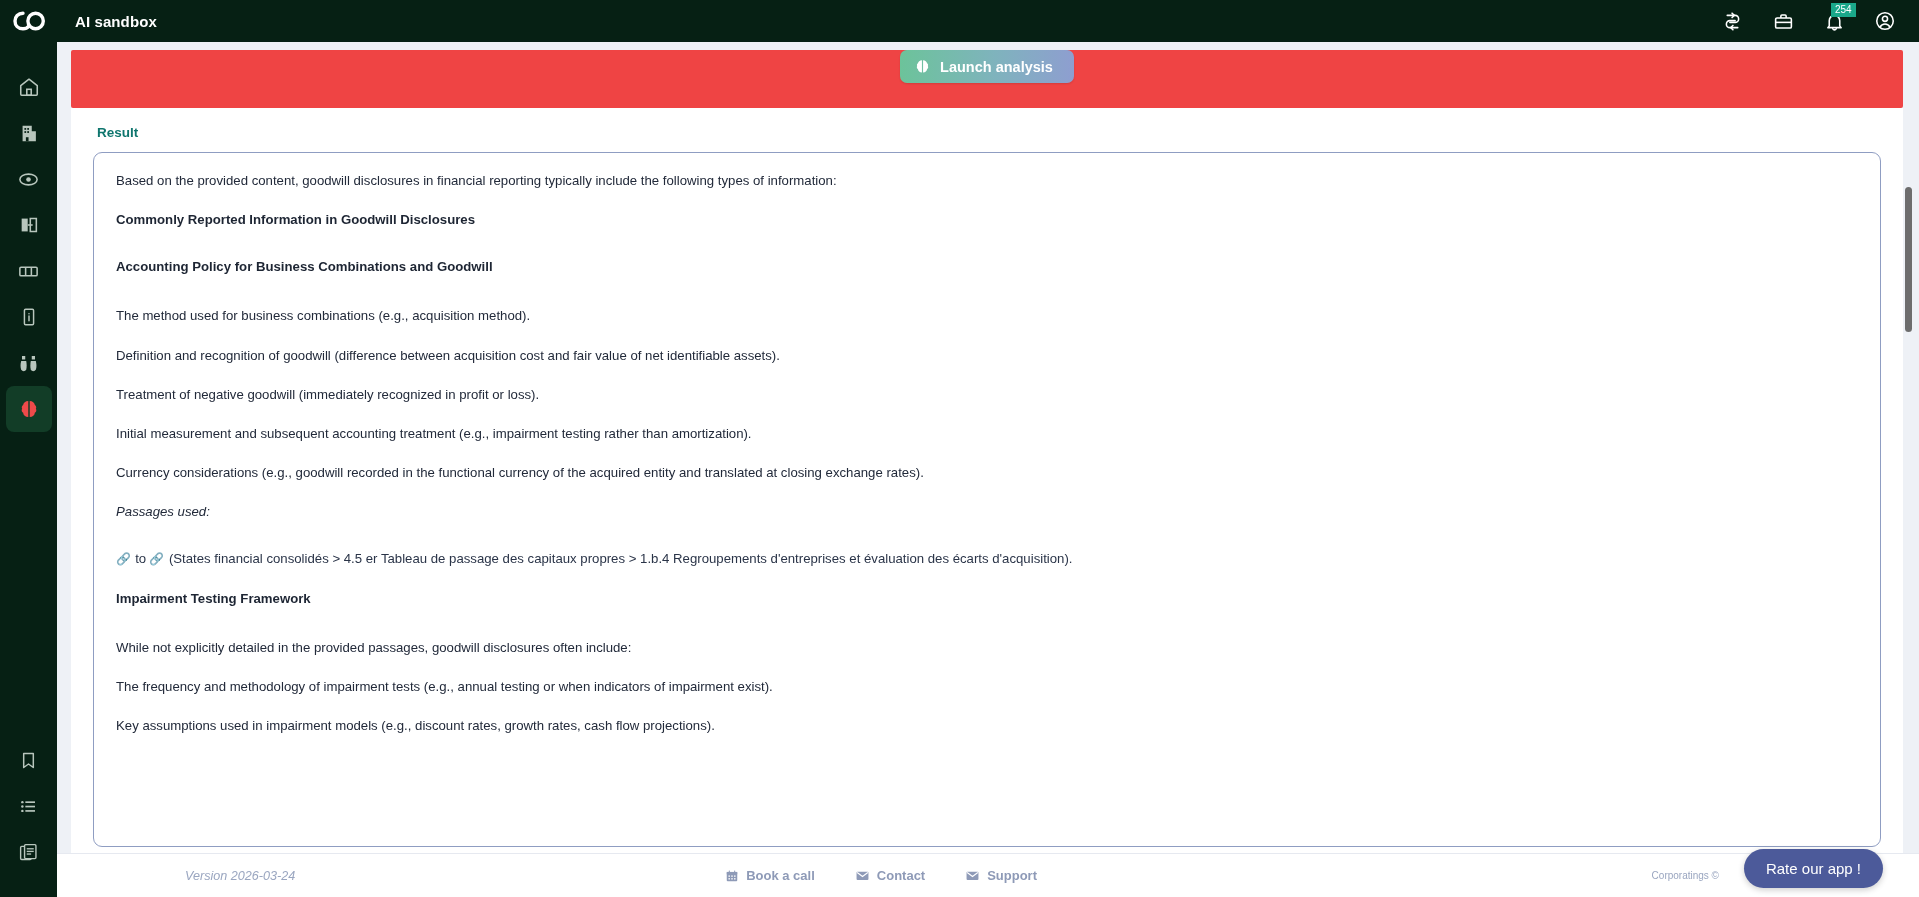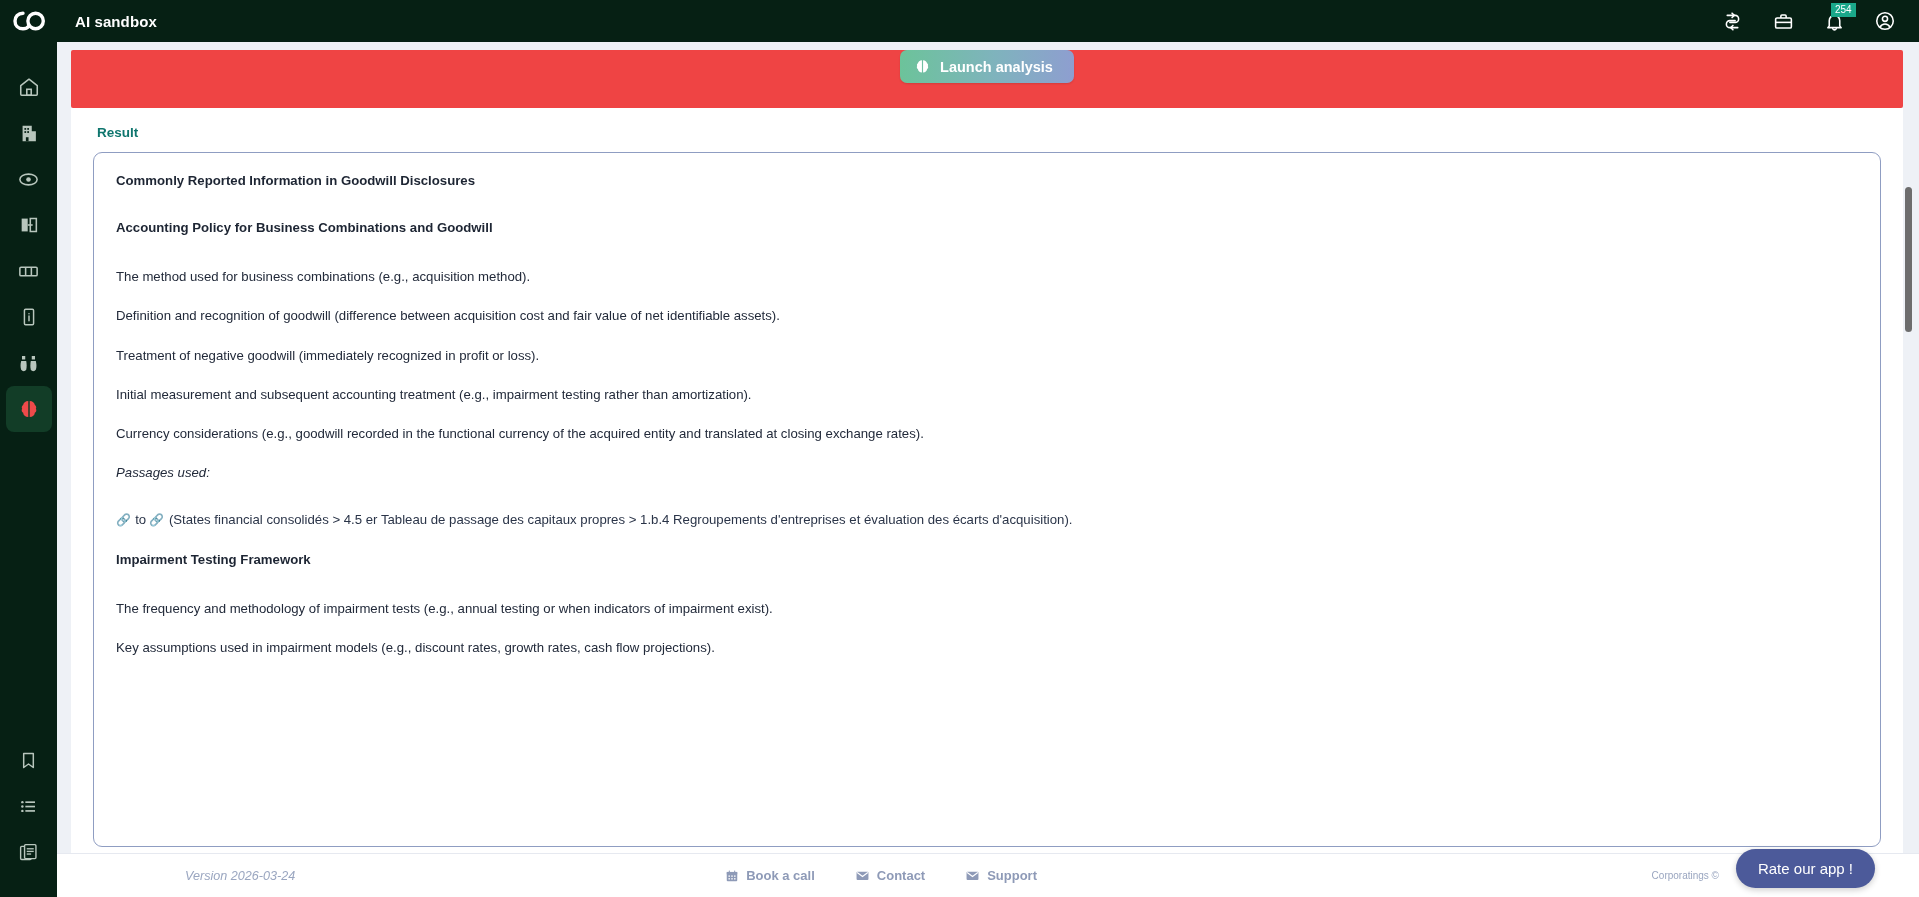--- a/index.html
+++ b/index.html
@@ -170,21 +170,21 @@
   #footer .flink {
     color: #8e9ab7; font-size: 13px; font-weight: 700;
     display: flex; align-items: center; gap: 7px; cursor: pointer;
   }
   #footer .copyright {
     position: absolute; right: 200px;
     color: #9aa6c0; font-size: 10px;
   }
   #rate-btn {
     position: absolute;
-    right: 44px; bottom: 9px;
+    right: 36px; bottom: 9px;
     background: #4c5a9a;
     color: #ffffff;
     border: none;
     border-radius: 20px;
     padding: 11px 22px;
     font-size: 15px;
     font-family: "Liberation Sans", sans-serif;
     cursor: pointer;
     box-shadow: 0 2px 6px rgba(0,0,0,.2);
     white-space: nowrap;
@@ -351,37 +351,39 @@
           <path d="M12.8 3 c3 0 5.4 2 5.6 4.4 1.4 .8 1.9 2.6 1.1 4 1 1.5 .5 3.6-1.1 4.4 -.2 2.6-2.4 4.6-5.6 4.8 z" fill="#ffffff"></path>
         </svg>
         <span>Launch analysis</span>
       </button>
     </div>
 
     <div id="content-card">
       <div id="result-label">Result</div>
 
       <div id="result-box">
+        <p>Based on the provided content, goodwill disclosures in financial reporting typically include the following types of information:</p>
         <p class="h">Commonly Reported Information in Goodwill Disclosures</p>
         <p class="h2">Accounting Policy for Business Combinations and Goodwill</p>
         <p>The method used for business combinations (e.g., acquisition method).</p>
         <p>Definition and recognition of goodwill (difference between acquisition cost and fair value of net identifiable assets).</p>
         <p>Treatment of negative goodwill (immediately recognized in profit or loss).</p>
         <p>Initial measurement and subsequent accounting treatment (e.g., impairment testing rather than amortization).</p>
         <p>Currency considerations (e.g., goodwill recorded in the functional currency of the acquired entity and translated at closing exchange rates).</p>
         <p class="it">Passages used:</p>
 
         <p class="cite">
           <span class="lnk">🔗</span>
           <span>to</span>
           <span class="lnk">🔗</span>
           <span>(States financial consolidés &gt; 4.5 er Tableau de passage des capitaux propres &gt; 1.b.4 Regroupements d'entreprises et évaluation des écarts d'acquisition).</span>
         </p>
 
         <p class="h2">Impairment Testing Framework</p>
+        <p>While not explicitly detailed in the provided passages, goodwill disclosures often include:</p>
         <p>The frequency and methodology of impairment tests (e.g., annual testing or when indicators of impairment exist).</p>
         <p>Key assumptions used in impairment models (e.g., discount rates, growth rates, cash flow projections).</p>
       </div>
     </div>
 
     <div id="scrollbar-track">
       <div id="scrollbar-thumb"></div>
     </div>
   </div>
 

